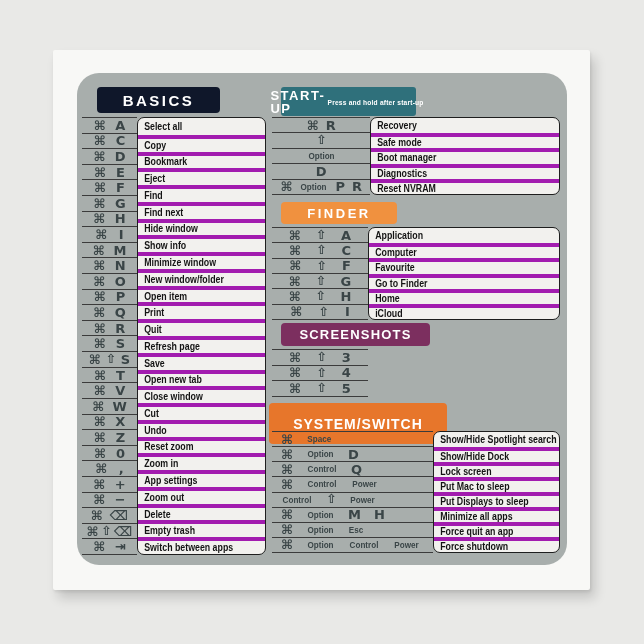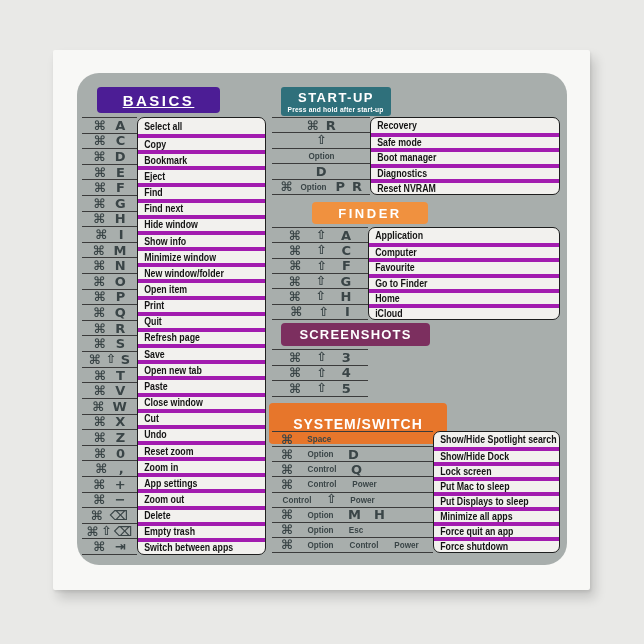--- a/index.html
+++ b/index.html
@@ -17,21 +17,21 @@
        color:#fff;font-weight:700;border-radius:4px}
   .hdr-title{line-height:1}
   .hdr-sub{line-height:1;font-weight:700;letter-spacing:.2px;margin-top:2px;
            transform:scaleX(.95);font-size:7px;white-space:nowrap}
 
   #basics .hdr{left:20px;top:14px;width:123px;height:26px;font-size:15px;letter-spacing:2.5px}
   #basics .rows{left:5px;top:44px;width:184px;height:438px}
   #basics .keycol{width:55px}
   #basics .descbox{width:129px}
 
-  #startup .hdr{left:204px;top:14px;width:110px;height:29px;flex-direction:column;
+  #startup .hdr{left:204px;top:14px;width:135px;height:29px;flex-direction:row;
                 font-size:13px;letter-spacing:1.5px;border-radius:3px}
   #startup .rows{left:195px;top:44px;width:288px;height:78px}
   #startup .keycol{width:108px}
   #startup .descbox{width:208px}
 
   #finder .hdr{left:204px;top:129px;width:116px;height:22px;font-size:13px;letter-spacing:2.5px}
   #finder .rows{left:195px;top:154px;width:288px;height:93px}
   #finder .keycol{width:96px}
   #finder .descbox{width:192px}
 
@@ -66,21 +66,21 @@
          transform:scaleX(.9);white-space:nowrap}
 </style>
 </head>
 <body>
 
 <div class="page">
   <div class="card">
     <div class="panel">
 
       <section id="basics">
-        <div class="hdr" style="background-color: #4c1d95; text-decoration: underline;">
+        <div class="hdr" style="background-color: #0f172a;">
           <span class="hdr-title">BASICS</span>
         </div>
         <div class="rows evenly">
           <div class="keycol">
               <div class="keyrow">
                 <span class="kkey">⌘</span>
                 <span class="kkey">A</span>
               </div>
               <div class="keyrow">
                 <span class="kkey">⌘</span>
@@ -234,23 +234,20 @@
                 <span class="dtext">Quit</span>
               </div>
               <div class="descrow">
                 <span class="dtext">Refresh page</span>
               </div>
               <div class="descrow">
                 <span class="dtext">Save</span>
               </div>
               <div class="descrow">
                 <span class="dtext">Open new tab</span>
-              </div>
-              <div class="descrow">
-                <span class="dtext">Paste</span>
               </div>
               <div class="descrow">
                 <span class="dtext">Close window</span>
               </div>
               <div class="descrow">
                 <span class="dtext">Cut</span>
               </div>
               <div class="descrow">
                 <span class="dtext">Undo</span>
               </div>
@@ -320,21 +317,21 @@
                 <span class="dtext">Diagnostics</span>
               </div>
               <div class="descrow">
                 <span class="dtext">Reset NVRAM</span>
               </div>
             </div>
         </div>
       </section>
 
       <section id="finder">
-        <div class="hdr" style="background-color: rgb(240, 145, 63); margin-left: 31px;">
+        <div class="hdr" style="background-color: rgb(240, 145, 63);">
           <span class="hdr-title">FINDER</span>
         </div>
         <div class="rows evenly">
           <div class="keycol">
               <div class="keyrow">
                 <span class="kkey">⌘</span>
                 <span class="kkey kshift">⇧</span>
                 <span class="kkey">A</span>
               </div>
               <div class="keyrow">

